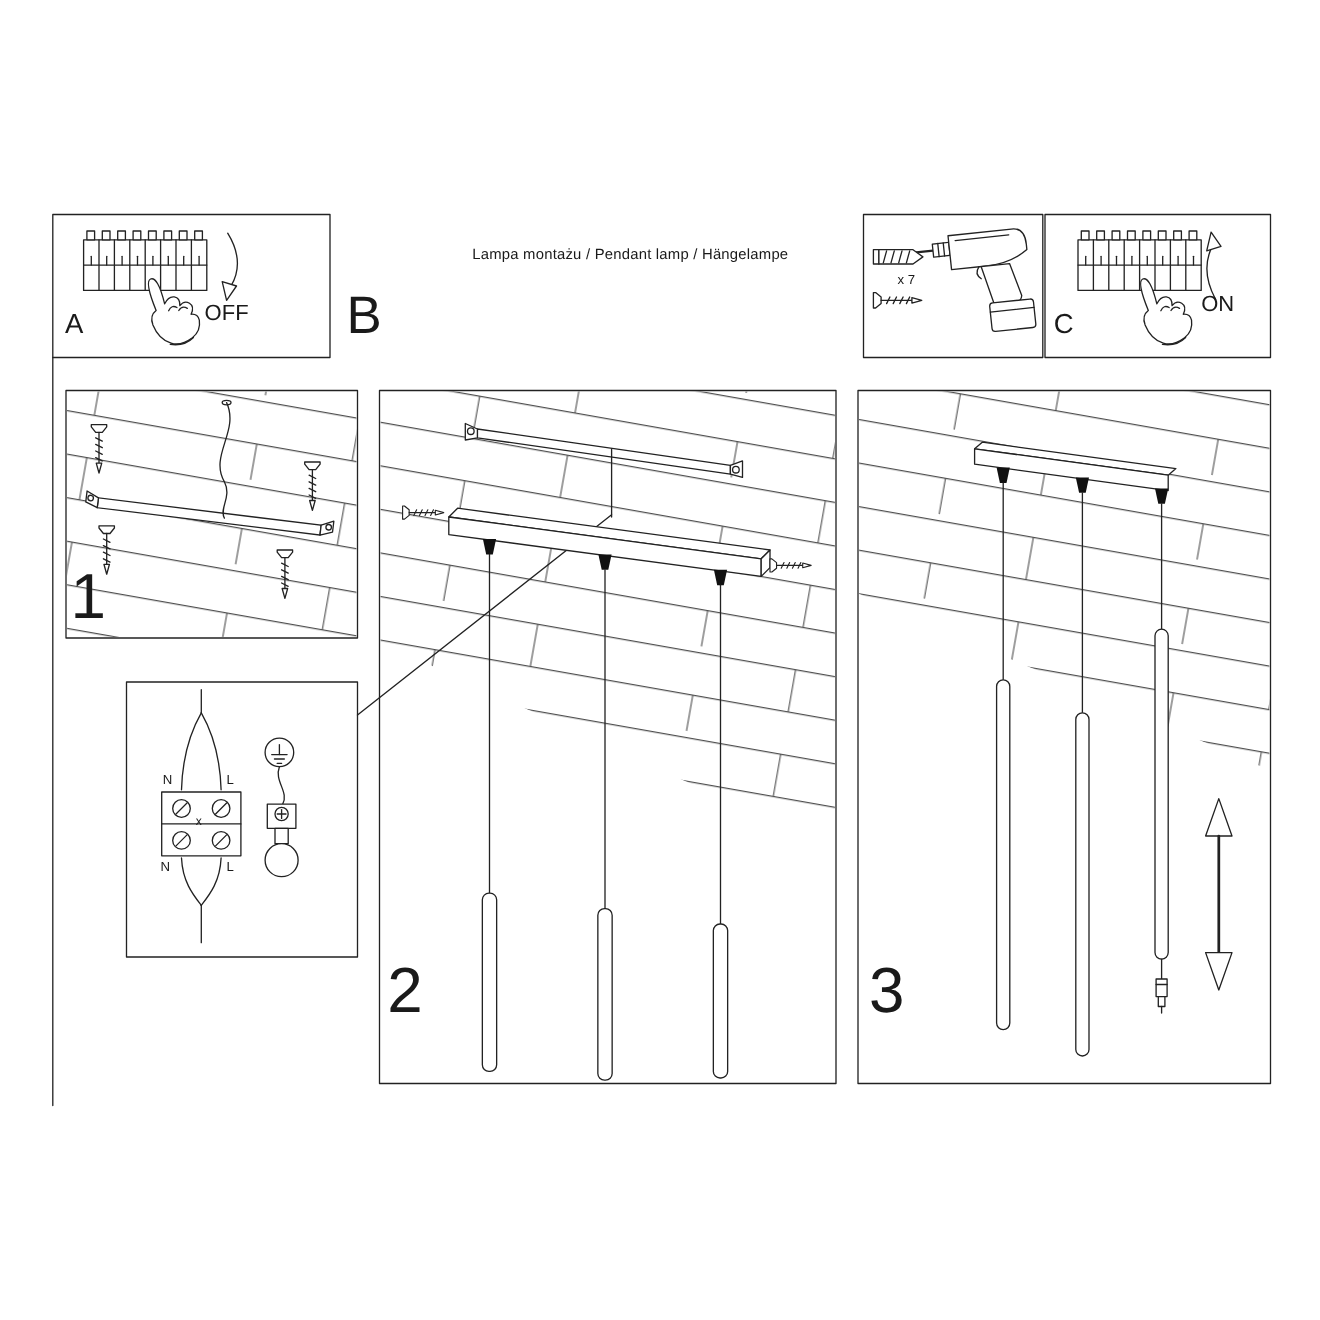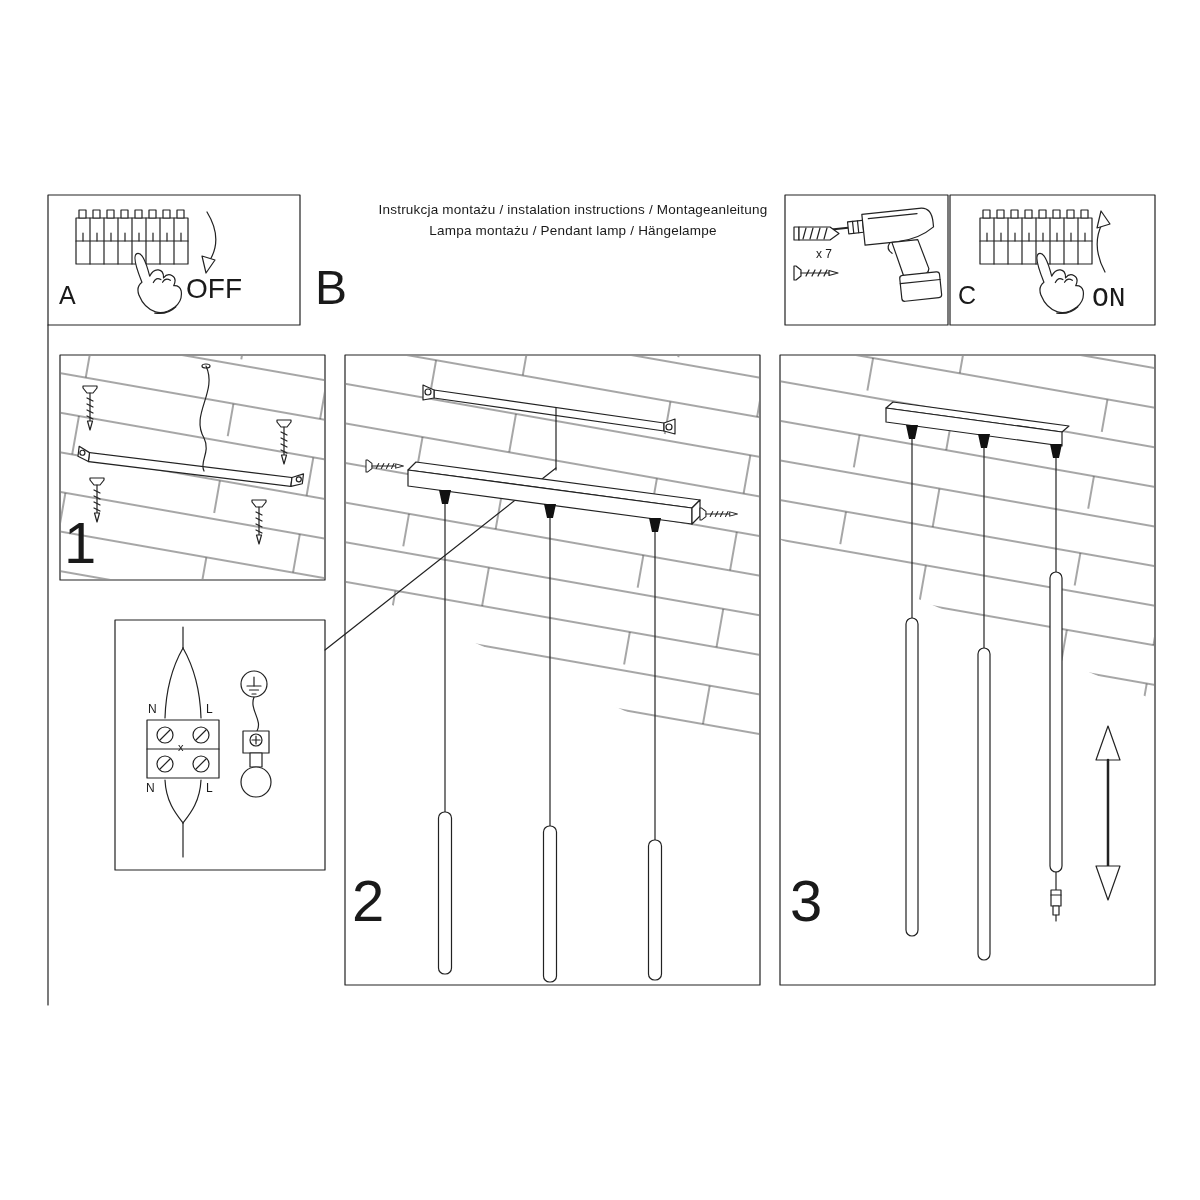--- a/index.html
+++ b/index.html
@@ -3,21 +3,21 @@
 <meta charset="utf-8">
 <style>
   html,body{margin:0;padding:0;}
   body{width:1200px;height:1200px;background:#fff;font-family:"Liberation Sans",sans-serif;color:#1a1a1a;}
   .page{position:relative;width:1200px;height:1200px;background:#fff;overflow:hidden;}
   .art{position:absolute;left:0;top:0;}
   .txt{position:absolute;white-space:nowrap;line-height:1;}
   .title{width:460px;text-align:center;font-size:13.5px;letter-spacing:.2px;}
   .step-letter{font-size:25px;}
   .big-letter{font-size:48px;}
-  .switch-label{font-size:28px;}
+  .switch-label{font-size:20px;}
   .step-number{font-size:58px;}
   .qty{font-size:12px;}
   .wire-label{font-size:12px;}
   .cross-label{font-size:11px;}
 </style>
 </head>
 <body>
 
 <div class="page">
 
@@ -243,29 +243,28 @@
       </g>
       <g>
         <polygon points="1108,726 1096,760 1120,760" fill="#fff"></polygon>
         <line x1="1108" y1="760" x2="1108" y2="866" stroke-width="2.5"></line>
         <polygon points="1108,900 1096,866 1120,866" fill="#fff"></polygon>
       </g>
     </g>
   </g>
 </svg>
 
-  <div class="txt title" style="left:343px;top:203px;">Instrukcja montażu / instalation instructions / Montageanleitung</div>
   <div class="txt title" style="left:343px;top:224px;">Lampa montażu / Pendant lamp / Hängelampe</div>
 
   <div class="txt step-letter" style="left:59px;top:283px;">A</div>
   <div class="txt switch-label" style="left:186px;top:275px;">OFF</div>
   <div class="txt big-letter" style="left:315px;top:264px;">B</div>
   <div class="txt qty" style="left:816px;top:248px;">x 7</div>
   <div class="txt step-letter" style="left:958px;top:283px;">C</div>
-  <div class="txt switch-label" style="left:1092px;top:285px;font-family:Liberation Mono, monospace;">ON</div>
+  <div class="txt switch-label" style="left:1092px;top:267px;">ON</div>
 
   <div class="txt step-number" style="left:64px;top:514px;">1</div>
   <div class="txt step-number" style="left:352px;top:872px;">2</div>
   <div class="txt step-number" style="left:790px;top:872px;">3</div>
 
   <div class="txt wire-label" style="left:148px;top:703px;">N</div>
   <div class="txt wire-label" style="left:206px;top:703px;">L</div>
   <div class="txt cross-label" style="left:178px;top:742px;">x</div>
   <div class="txt wire-label" style="left:146px;top:782px;">N</div>
   <div class="txt wire-label" style="left:206px;top:782px;">L</div>

